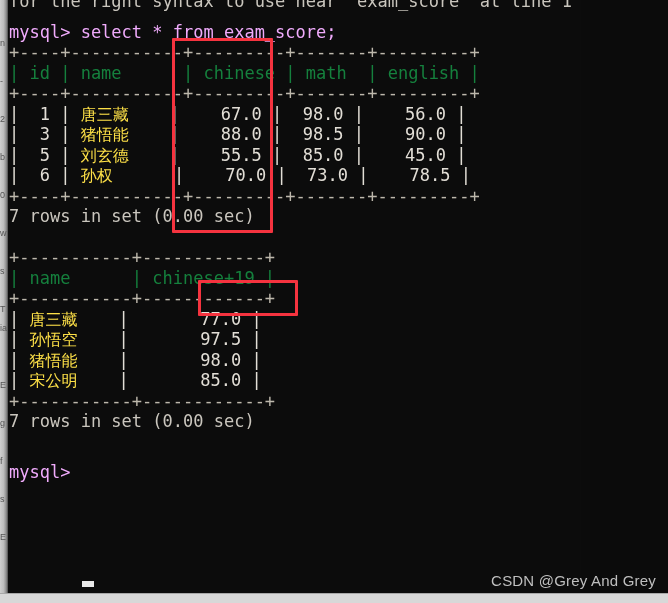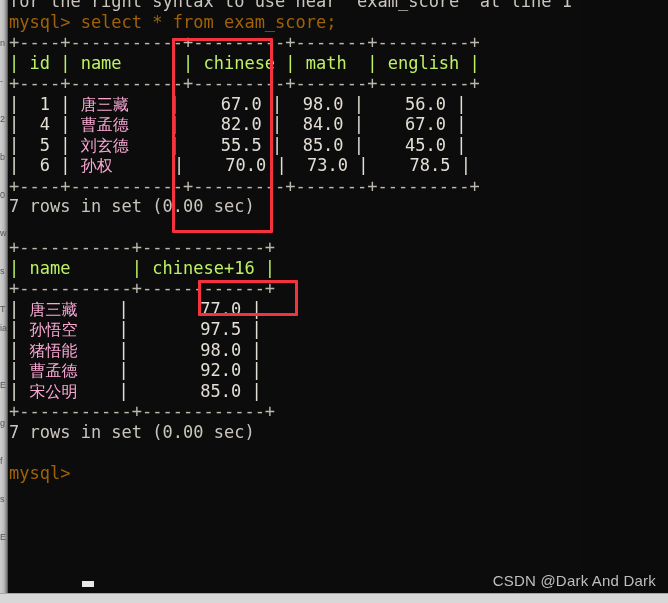--- a/index.html
+++ b/index.html
@@ -65,26 +65,26 @@
     height: 20.5px;
     line-height: 20.5px;
     font-size: 17px;
     letter-spacing: 0px;
     white-space: pre;
     color: #d8d4cc;
     padding-left: 1px;
   }
   .line.blank { color: transparent; }
 
-  .c-prompt  { color: #a16207; }
+  .c-prompt  { color: #f0abfc; margin-top: 10px; }
   .c-border  { color: #bdb8ac; }
-  .c-text    { color: #bef264; }
+  .c-text    { color: #15803d; }
   .c-num     { color: #e2ded6; }
   .c-dim     { color: #cac6be; }
-  .c-cjk     { color: #f9a8d4; font-family: "DejaVu Sans", sans-serif; font-size: 16px; }
+  .c-cjk     { color: #fde047; font-family: "DejaVu Sans", sans-serif; font-size: 16px; }
 
   
   .hl-box {
     position: absolute;
     border: 3px solid #f5333f;
     border-radius: 1px;
     box-sizing: border-box;
     z-index: 4;
     pointer-events: none;
   }
@@ -133,41 +133,40 @@
   </div>
 
 <div id="terminal">
   <div class="term-inner" id="term-lines">
       <div class="line c-dim">for the right syntax to use near 'exam_score' at line 1</div>
       <div class="line c-prompt">mysql&gt; select * from exam_score;</div>
       <div class="line c-border">+----+-----------+---------+-------+---------+</div>
       <div class="line c-text">| id | name      | chinese | math  | english |</div>
       <div class="line c-border">+----+-----------+---------+-------+---------+</div>
       <div class="line c-num">|  1 | <span class="c-cjk">唐三藏</span>    |    67.0 |  98.0 |    56.0 |</div>
-      <div class="line c-num">|  4 | <span class="c-cjk">曹孟德</span>    |    82.0 |  84.0 |    67.0 |</div>
+      <div class="line c-num">|  3 | <span class="c-cjk">猪悟能</span>    |    88.0 |  98.5 |    90.0 |</div>
       <div class="line c-num">|  5 | <span class="c-cjk">刘玄德</span>    |    55.5 |  85.0 |    45.0 |</div>
       <div class="line c-num">|  6 | <span class="c-cjk">孙权</span>      |    70.0 |  73.0 |    78.5 |</div>
       <div class="line c-border">+----+-----------+---------+-------+---------+</div>
       <div class="line c-dim">7 rows in set (0.00 sec)</div>
       <div class="line blank"> </div>
       <div class="line c-border">+-----------+------------+</div>
-      <div class="line c-text">| name      | chinese+16 |</div>
+      <div class="line c-text">| name      | chinese+19 |</div>
       <div class="line c-border">+-----------+------------+</div>
       <div class="line c-num">| <span class="c-cjk">唐三藏</span>    |       77.0 |</div>
       <div class="line c-num">| <span class="c-cjk">孙悟空</span>    |       97.5 |</div>
       <div class="line c-num">| <span class="c-cjk">猪悟能</span>    |       98.0 |</div>
-      <div class="line c-num">| <span class="c-cjk">曹孟德</span>    |       92.0 |</div>
       <div class="line c-num">| <span class="c-cjk">宋公明</span>    |       85.0 |</div>
       <div class="line c-border">+-----------+------------+</div>
       <div class="line c-dim">7 rows in set (0.00 sec)</div>
       <div class="line blank"> </div>
       <div class="line c-prompt">mysql&gt; </div>
     </div>
 </div>
 
 <div class="hl-box" id="hl-chinese-column"></div>
 <div class="hl-box" id="hl-chinese-expr"></div>
 
 <div id="cursor-block"></div>
 
-<div id="watermark">CSDN @Dark And Dark</div>
+<div id="watermark">CSDN @Grey And Grey</div>
 
 <div id="taskbar"></div>
 
 </body></html>

